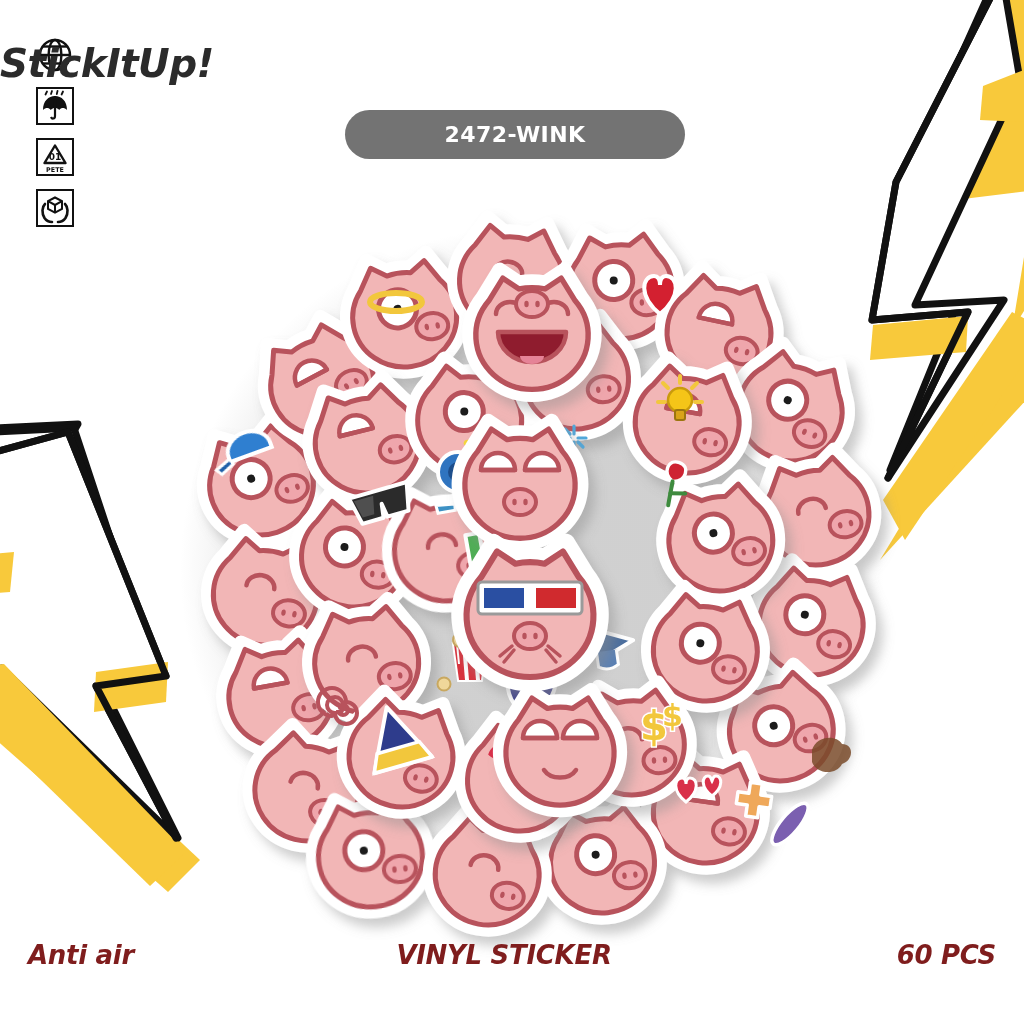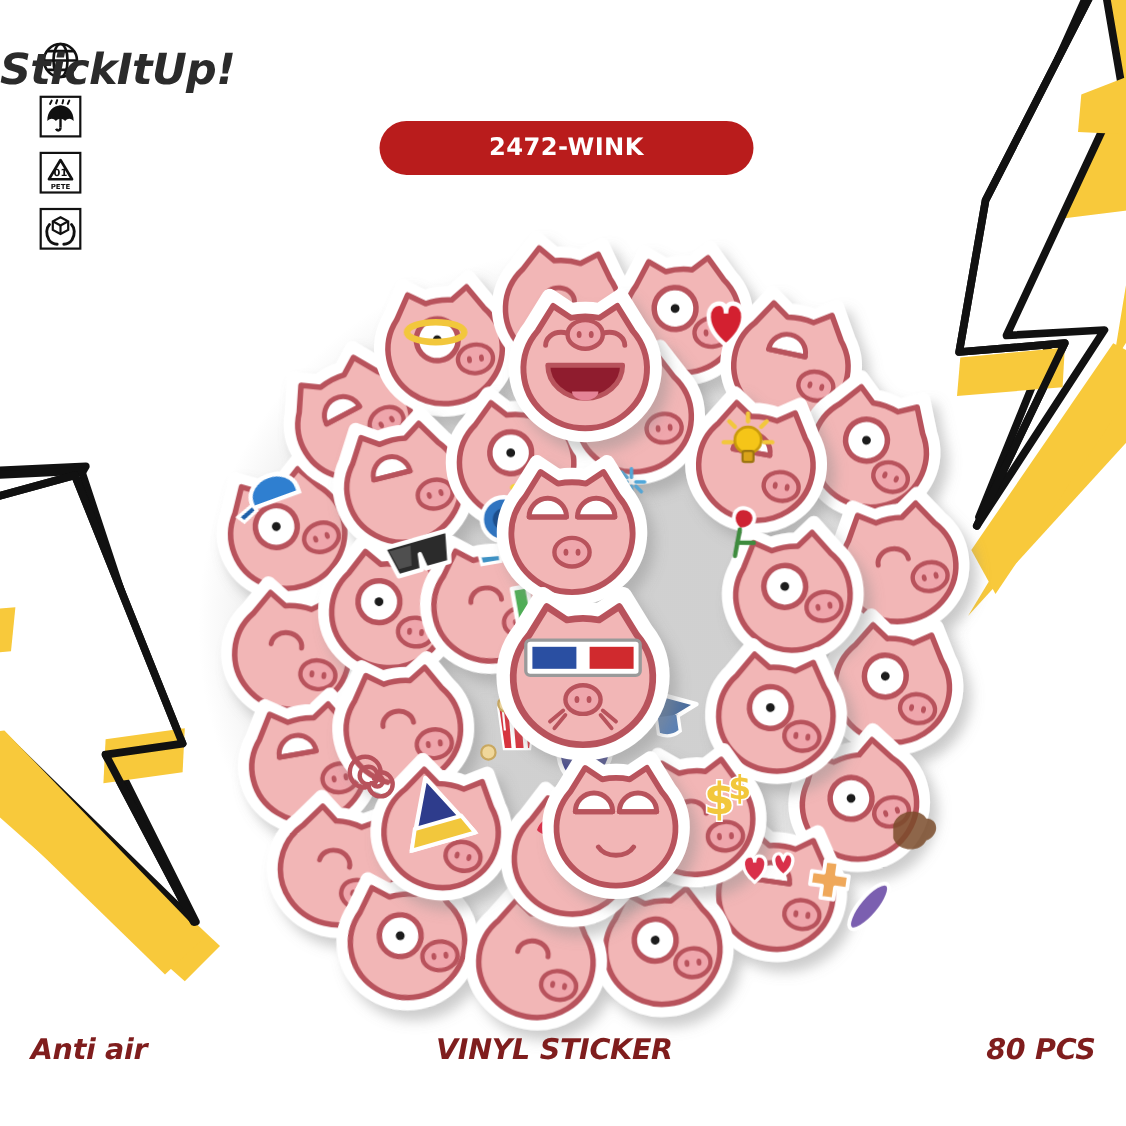--- a/index.html
+++ b/index.html
@@ -33,21 +33,21 @@
     letter-spacing:-0.6px;
     color:#2b2b2b;
     font-family:"DejaVu Sans", sans-serif;
     line-height:1;
   }
   .brand .bang{position:relative;display:inline-block;}
   .code-pill{
     position:absolute;
     left:345px;top:110px;
     width:340px;height:49px;
-    background:#b91c1c;
+    background:#737373;
     border-radius:26px;
     display:flex;align-items:center;justify-content:center;
   }
   .code-pill span{
     color:#ffffff;
     font-size:22px;
     font-weight:bold;
     letter-spacing:0.4px;
     font-family:"DejaVu Sans", sans-serif;
   }
@@ -581,16 +581,16 @@
           <use href="#eyesleepy" x="20" y="-10"></use>
           <path d="M-16 22 A18 14 0 0 0 16 22" fill="none" stroke="#B8525C" stroke-width="4.5" stroke-linecap="round"></path>
         </g>
       </g>
     </svg>
   </div>
 
   <div class="footer">
     <div class="cap cap-left">Anti air</div>
     <div class="cap cap-mid">VINYL STICKER</div>
-    <div class="cap cap-right">80 PCS</div>
+    <div class="cap cap-right">60 PCS</div>
   </div>
 
 </div>
 
 </body></html>

